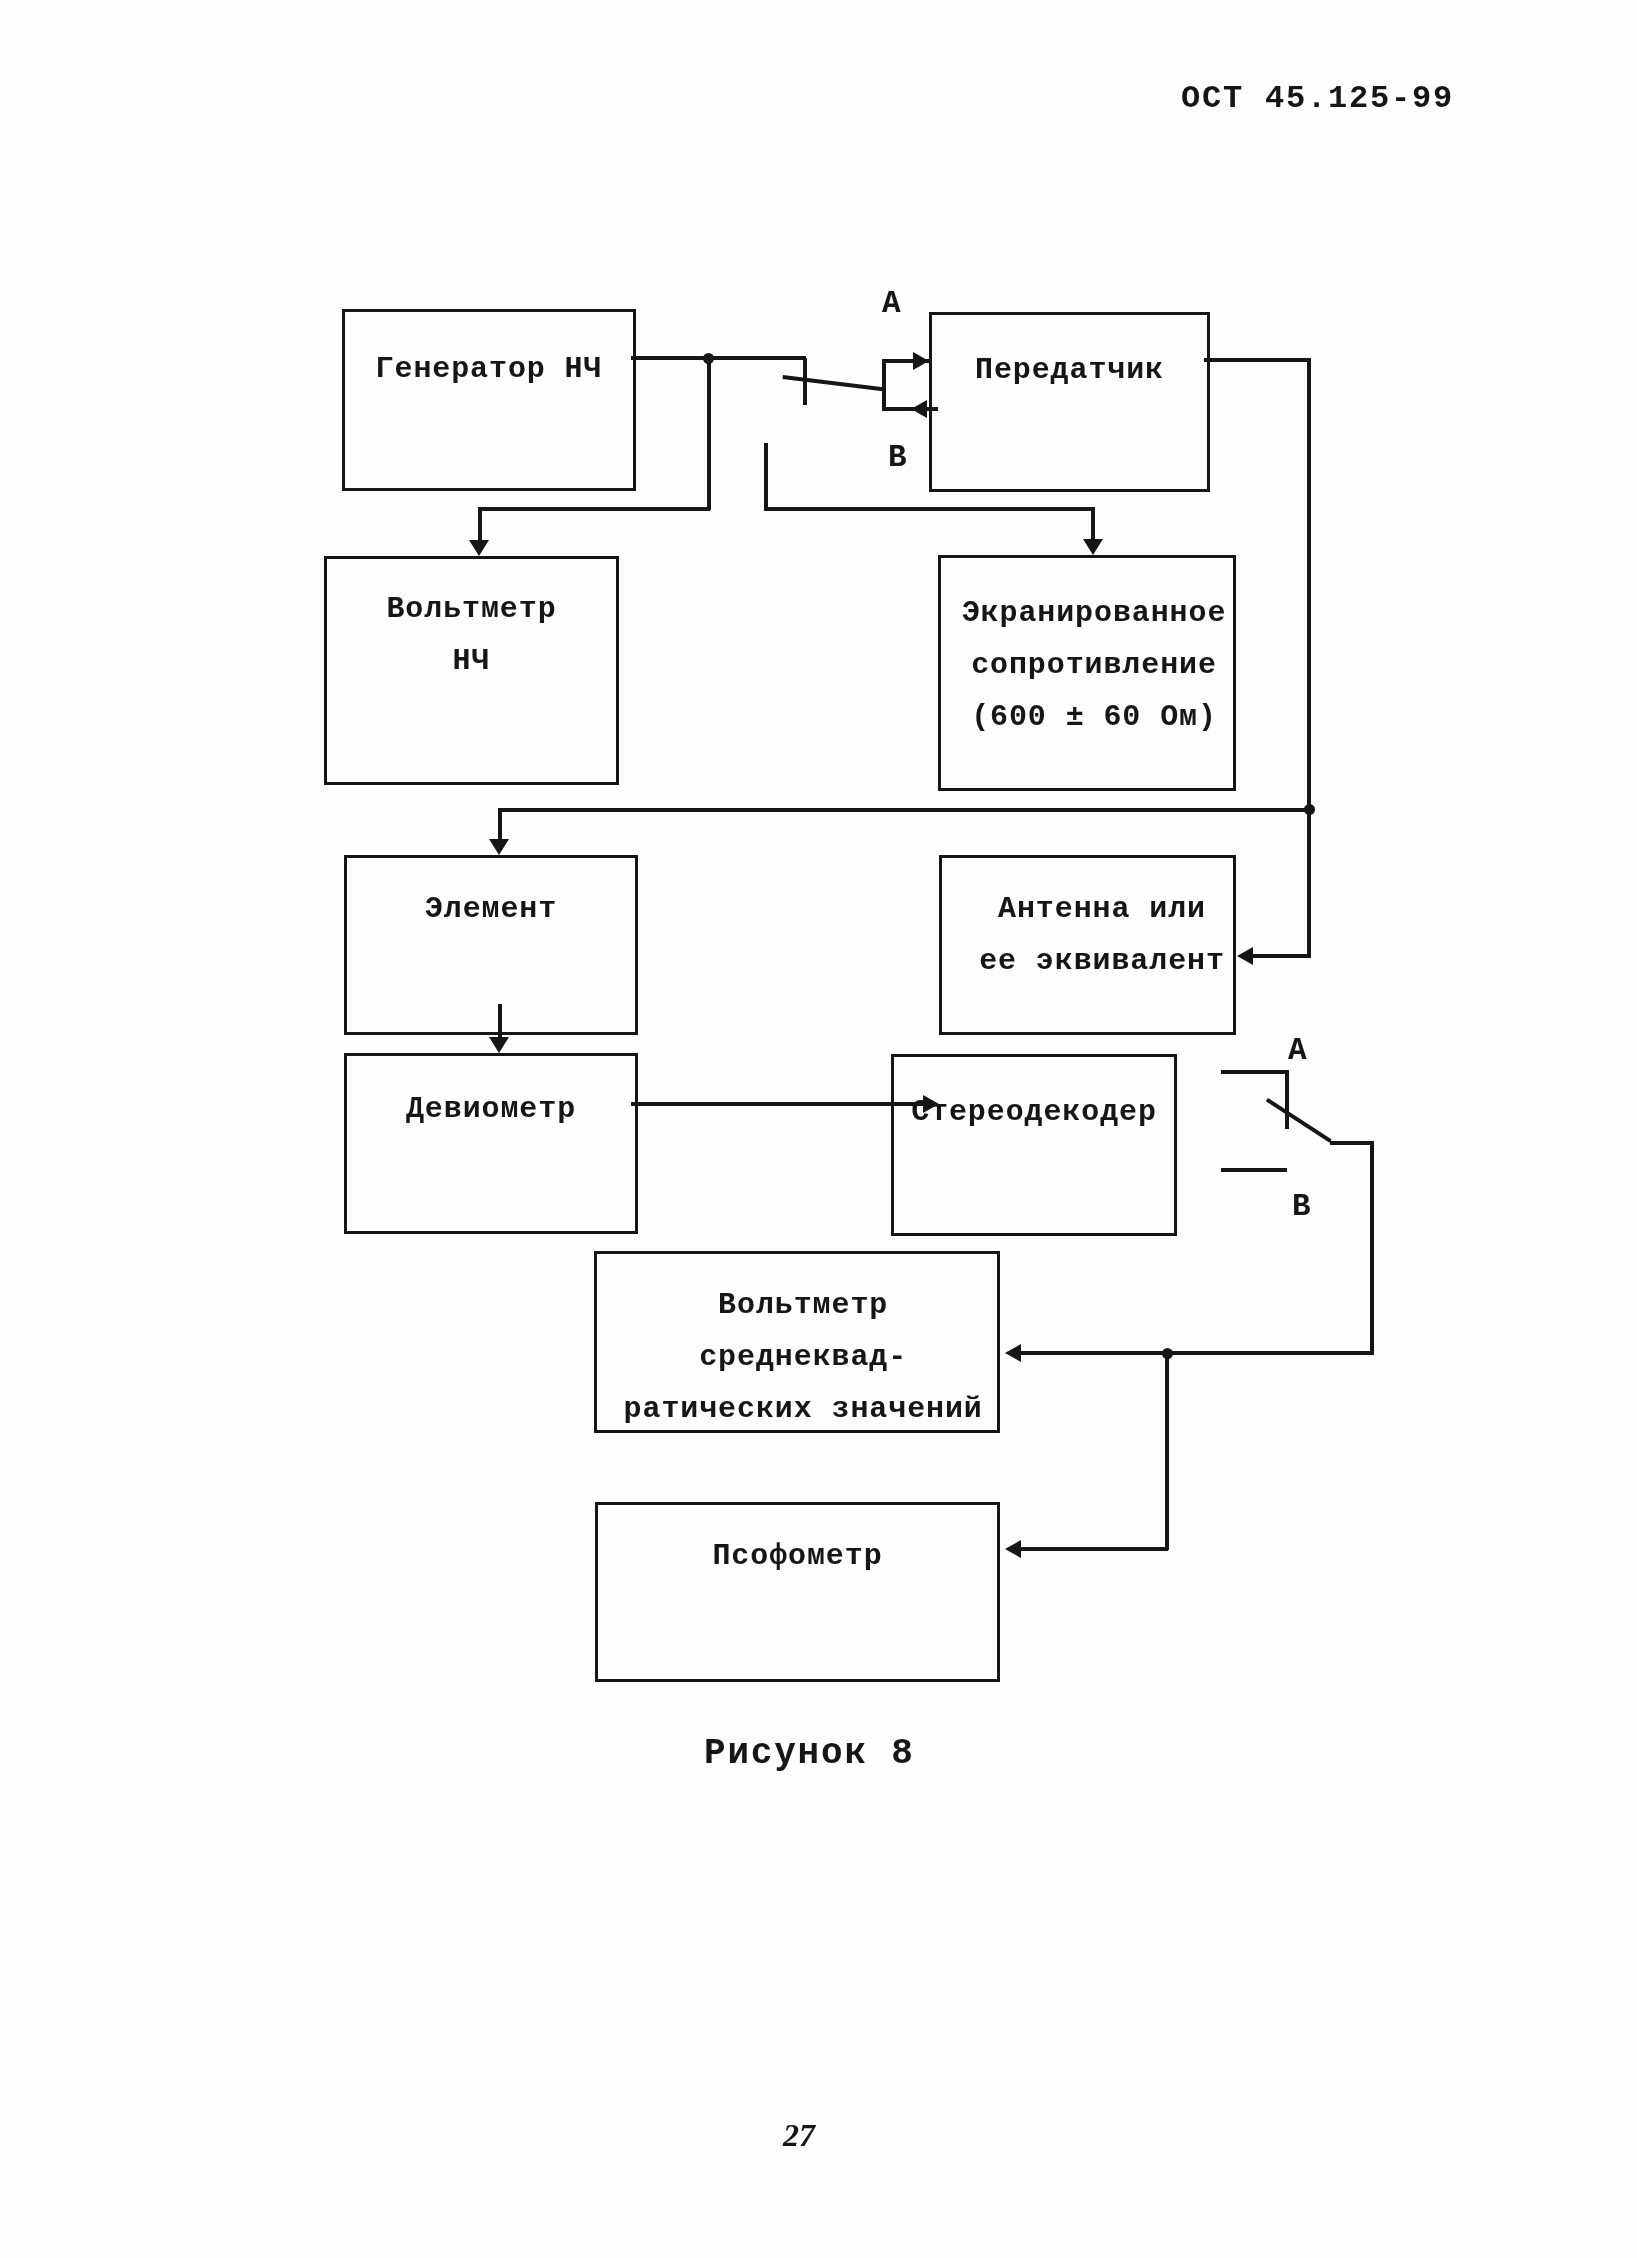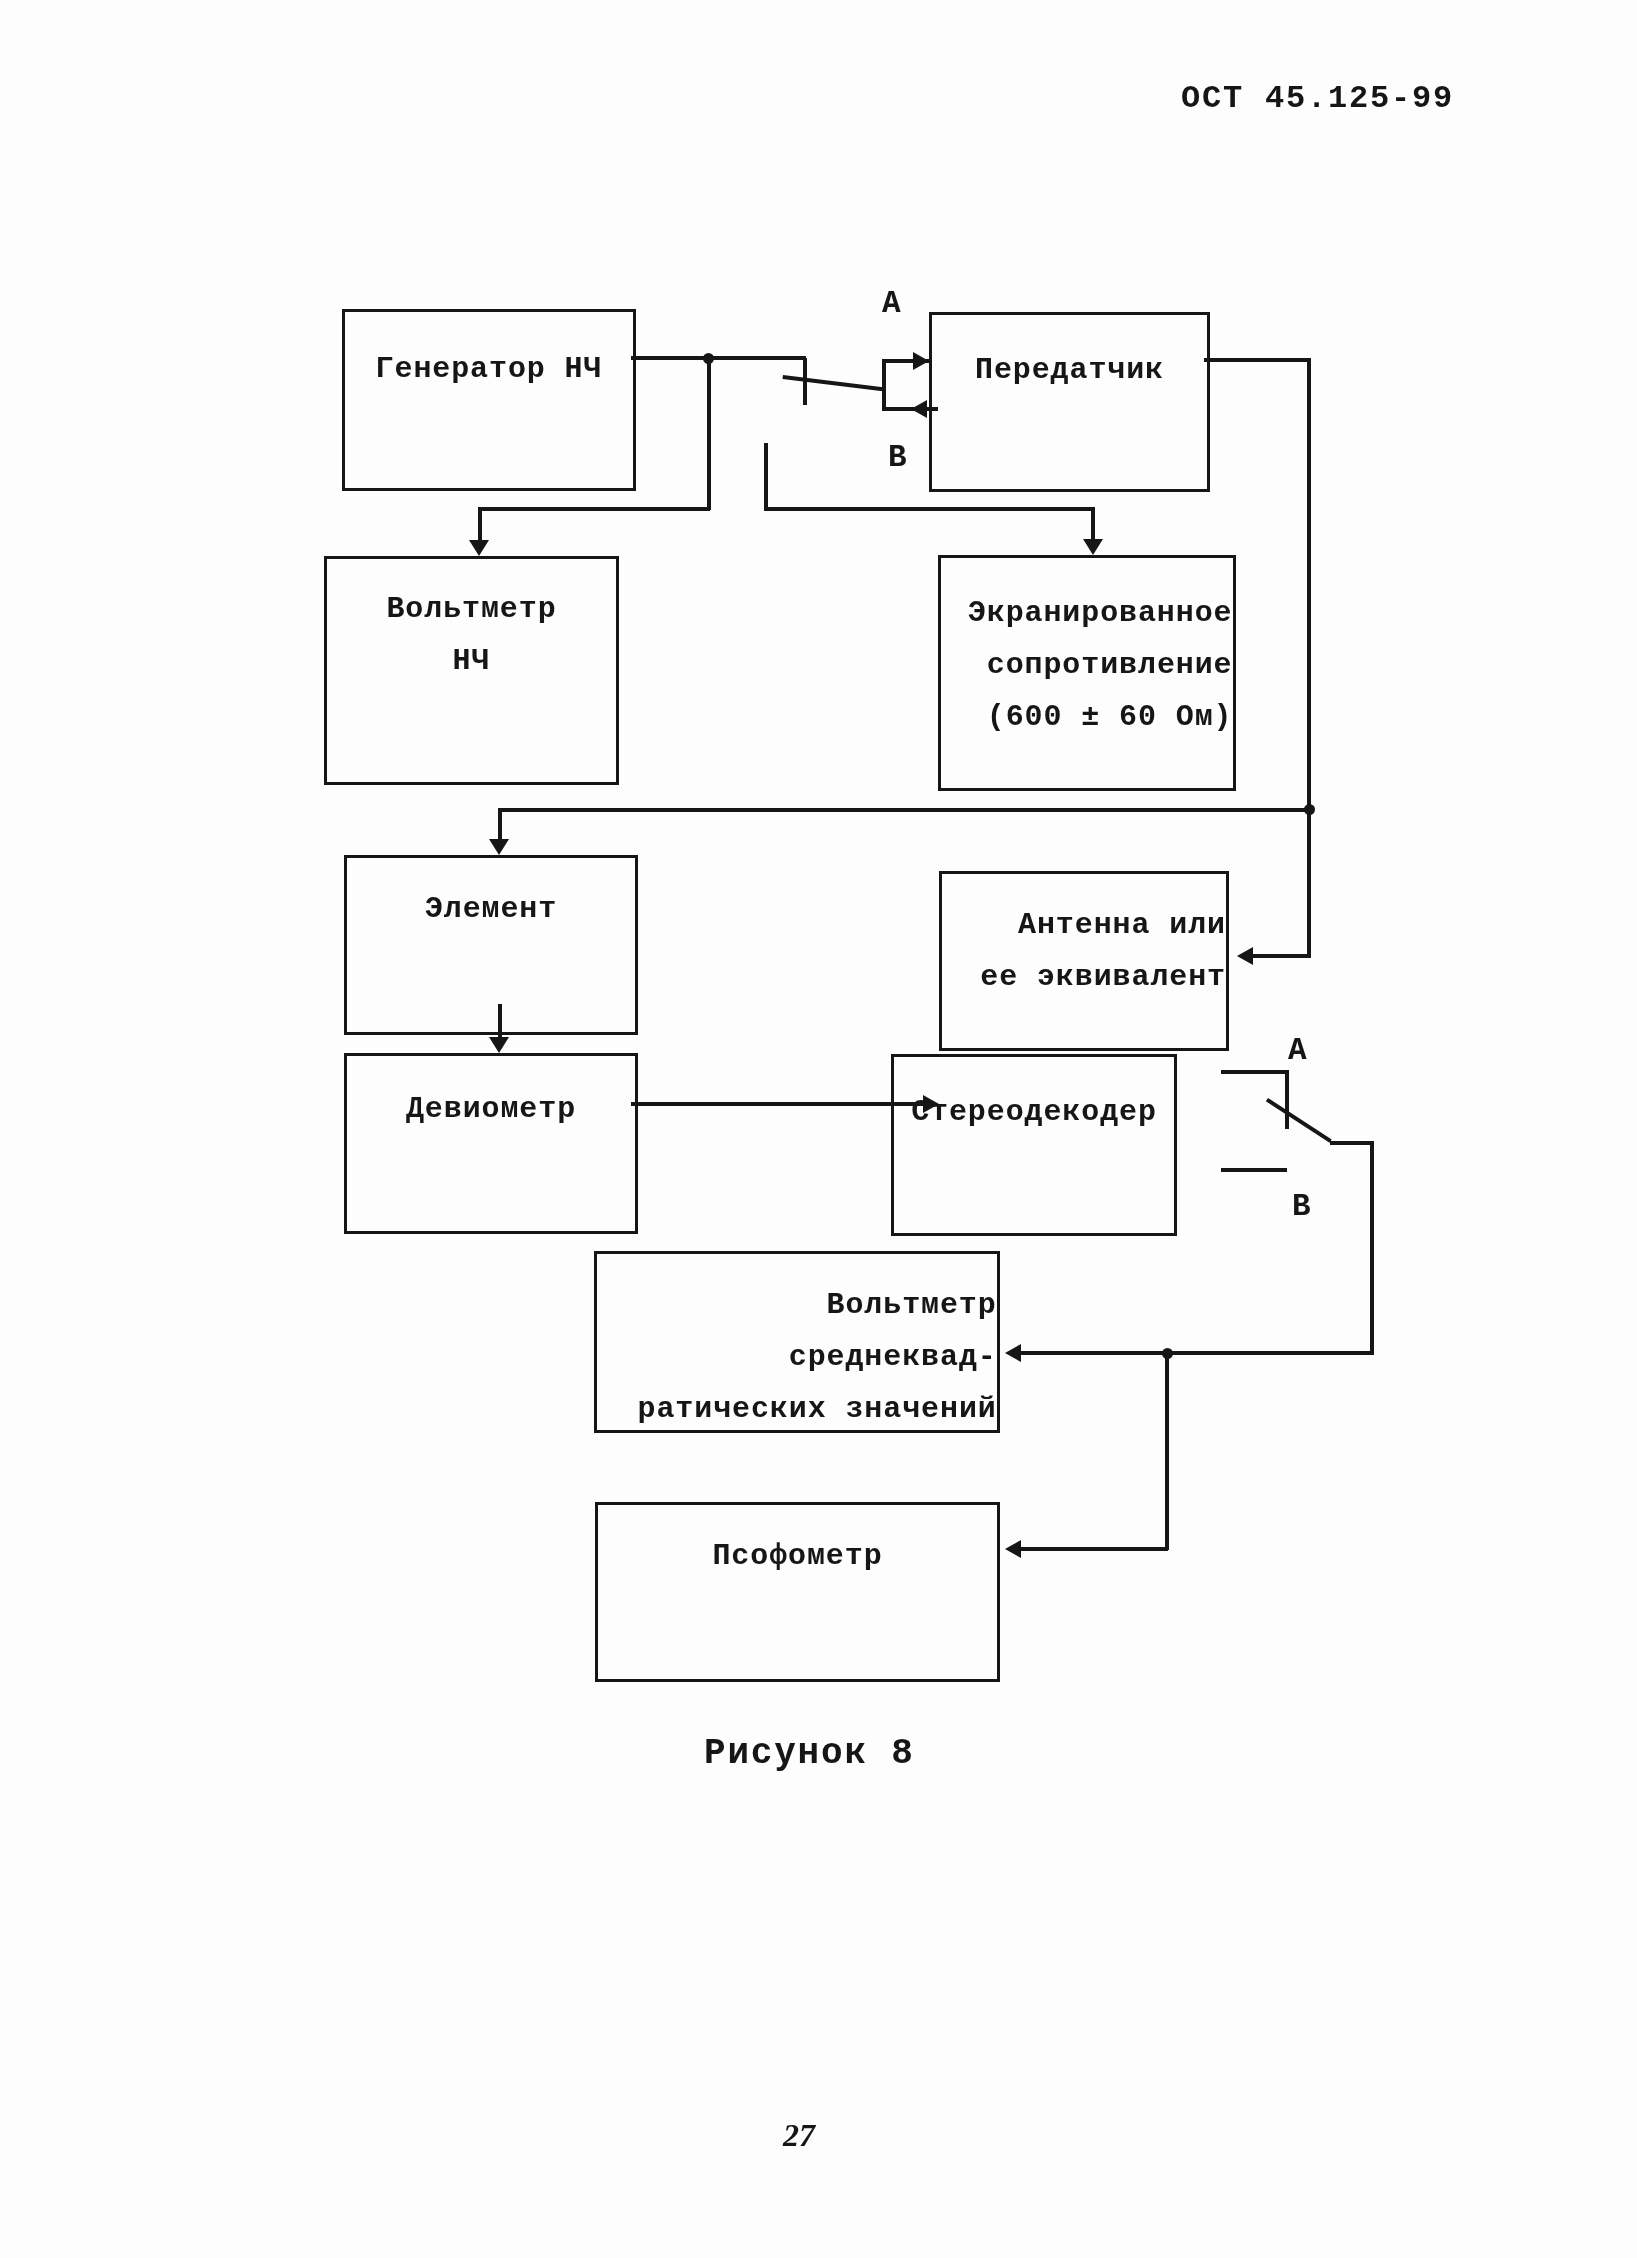--- a/index.html
+++ b/index.html
@@ -10,27 +10,27 @@
     color:#161616;
   }
   .txt{position:absolute;font-weight:700;white-space:pre;}
   
   .box{
     position:absolute;border:3.6px solid #161616;background:#fdfdfd;
     font-size:30px;font-weight:700;letter-spacing:0.9px;line-height:52px;
     text-align:center;box-sizing:content-box;
   }
   .box span{display:block;}
-  .align-left{text-align:right;}
+  .align-left{text-align:center;}
   #box-generator    {left:342px; top:309px; width:288px;height:145px;padding-top:31px;}
   #box-transmitter  {left:929px;top:312px; width:275px;height:145px;padding-top:29px;}
   #box-voltmeter-nch{left:324px; top:556px; width:289px;height:199px;padding-top:24px;}
   #box-resistor     {left:938px;top:555px; width:291px;height:201px;padding-top:29px;padding-left:14.5px;width:277px;}
   #box-coupling     {left:344px; top:855px; width:288px;height:149px;padding-top:25px;}
-  #box-antenna      {left:939px;top:855px; width:262px;height:149px;padding-top:25px;padding-left:22px;margin-top:16px;}
+  #box-antenna      {left:939px;top:855px; width:262px;height:149px;padding-top:25px;padding-left:29px;}
   #box-deviometer   {left:344px; top:1053px;width:288px;height:148px;padding-top:27px;}
   #box-stereodecoder{left:891px;top:1054px;width:280px;height:147px;padding-top:29px;}
   #box-rms          {left:594px; top:1251px;width:387px;height:151px;padding-top:25px;padding-left:12.7px;}
   #box-psophometer  {left:595px; top:1502px;width:399px;height:149px;padding-top:25px;}
   
   .h{position:absolute;height:3.6px;background:#161616;}
   .v{position:absolute;width:3.6px;background:#161616;}
   .diag{position:absolute;height:3.6px;background:#161616;transform-origin:0 0;}
   .dot{position:absolute;width:11px;height:11px;border-radius:50%;background:#161616;}
   .ah{position:absolute;width:0;height:0;}

